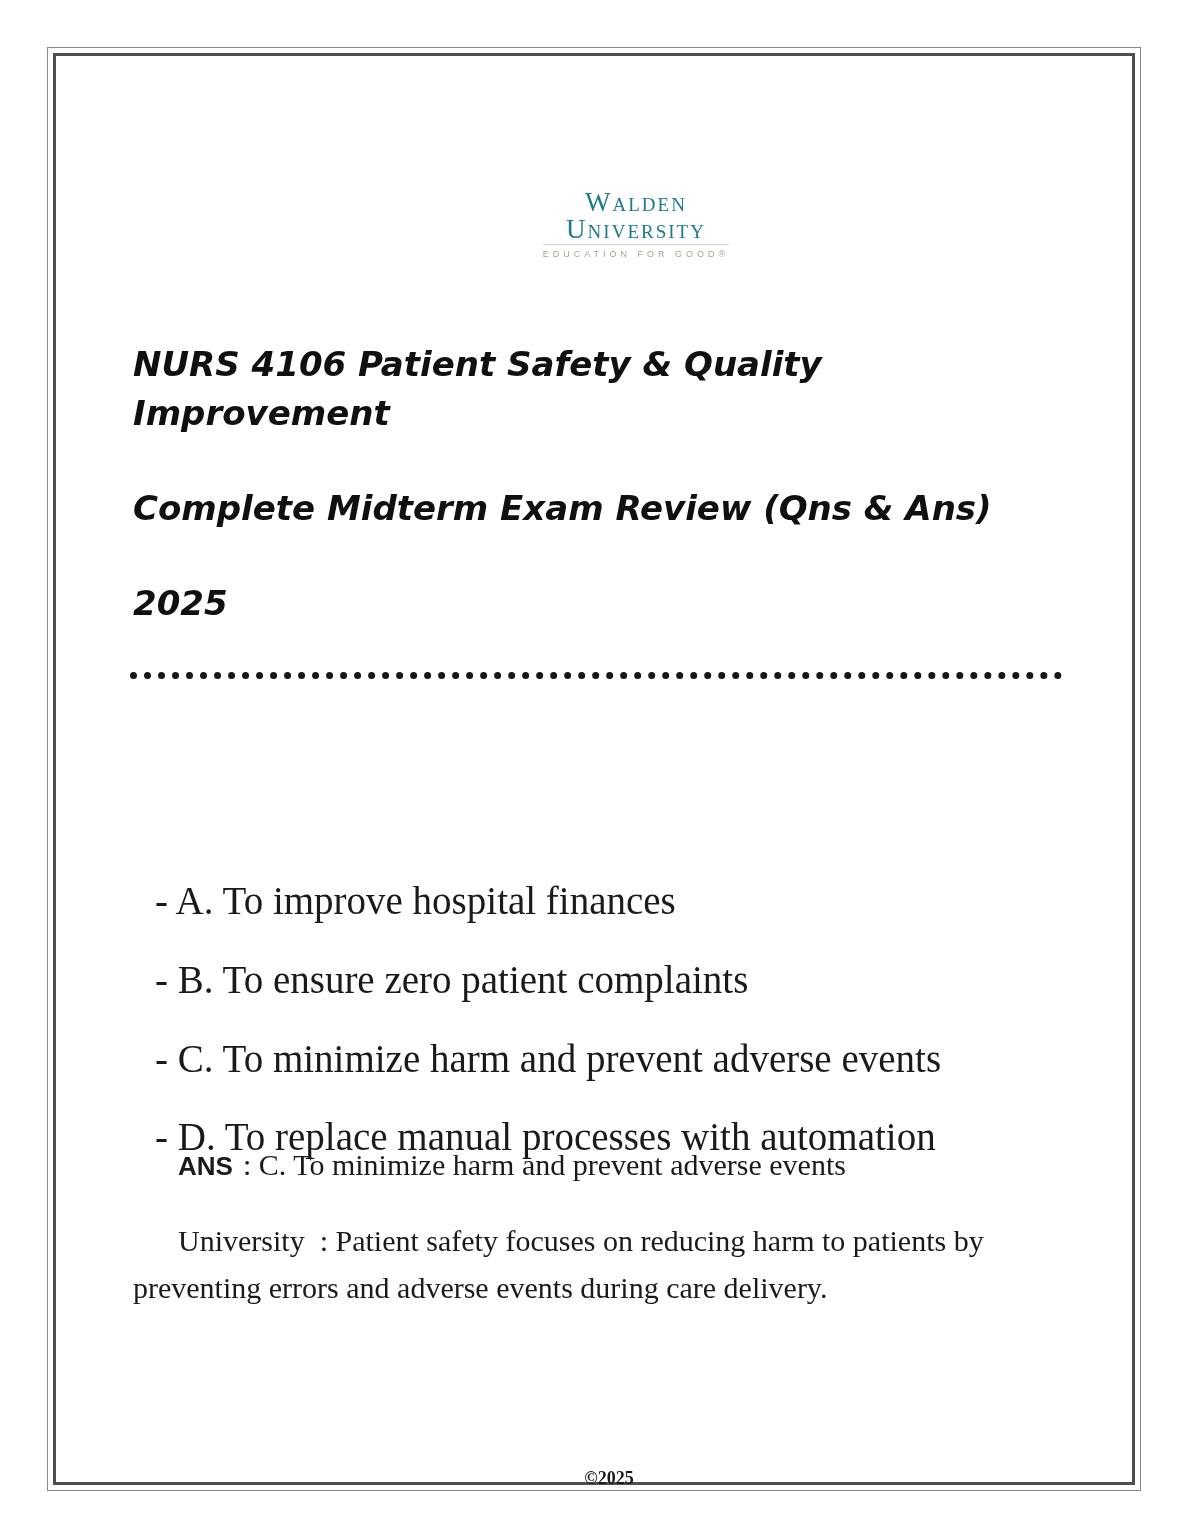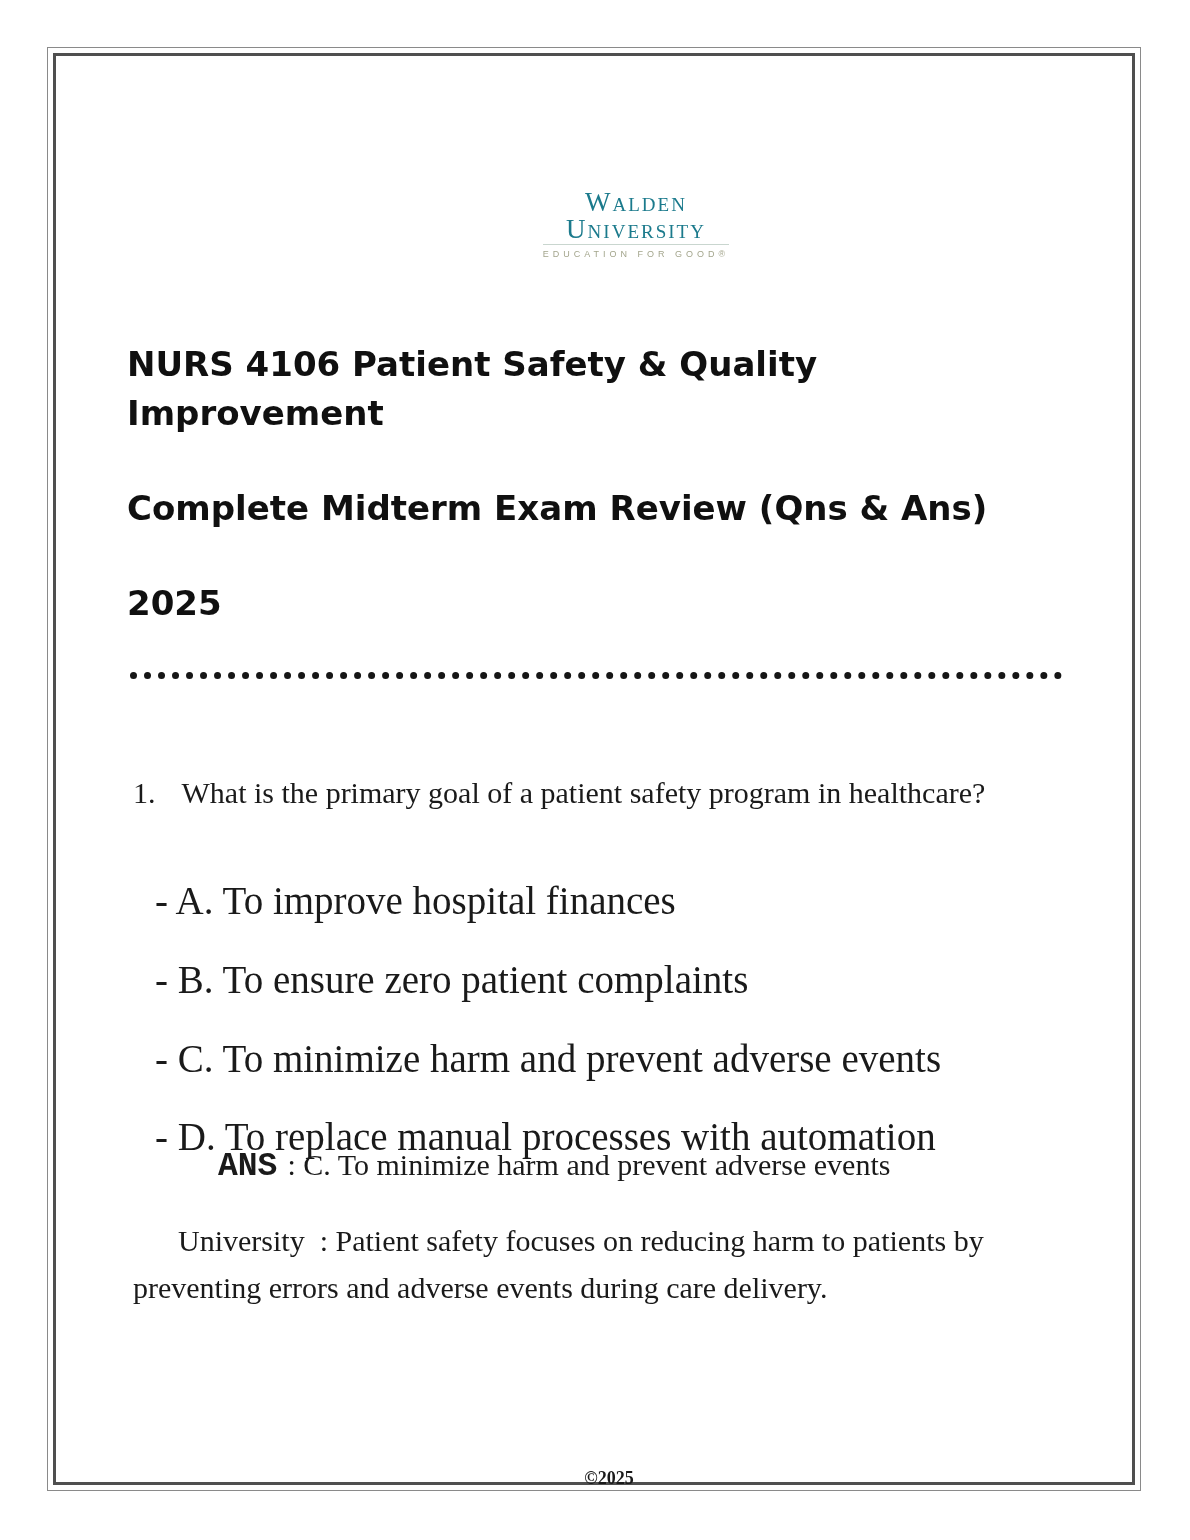--- a/index.html
+++ b/index.html
@@ -59,25 +59,26 @@
     padding-top: 4px;
     border-top: 1px solid #c9d6cf;
     font-family: "Liberation Sans", sans-serif;
     font-size: 9px;
     letter-spacing: 4px;
     color: #a3a58c;
   }
   
   .heading-block {
     position: absolute;
-    left: 127px;
+    left: 133px;
     width: 940px;
     font-family: "DejaVu Sans", "Liberation Sans", sans-serif;
     font-weight: 800;
     color: #101010;
+    font-style: italic;
   }
   .course-title {
     top: 340px;
     font-size: 34px;
     line-height: 1.45;
     max-width: 760px;
   }
   .subtitle {
     top: 488px;
     font-size: 34px;
@@ -118,25 +119,24 @@
     line-height: 1.2;
   }
   .answer-line {
     position: absolute;
     left: 178px;
     top: 1148px;
     width: 910px;
     font-size: 30px;
   }
   .ans-label {
-    font-family: Liberation Mono, monospace;
+    font-family: Liberation Sans, sans-serif;
     font-weight: 800;
-    font-size: 33px;
+    font-size: 26px;
     margin-right: 10px;
-    margin-left: 40px;
   }
   .rationale-para {
     top: 1218px;
     text-indent: 45px;
   }
   .footer {
     position: absolute;
     left: 0;
     top: 1468px;
     width: 100%;
@@ -167,23 +167,20 @@
   </div>
 
   <div class="heading-block course-title">NURS 4106 Patient Safety &amp; Quality Improvement</div>
 
   <div class="heading-block subtitle">Complete Midterm Exam Review (Qns &amp; Ans)</div>
 
   <div class="heading-block year">2025</div>
 
   <div class="dotted-divider"></div>
 
-  <div class="body-text question-para">
-    <span class="q-number">1.</span><span>What is the primary goal of a patient safety program in healthcare?</span>
-  </div>
 
   <div class="options">
     <div class="option">- A. To improve hospital finances</div>
     <div class="option">- B. To ensure zero patient complaints</div>
     <div class="option">- C. To minimize harm and prevent adverse events</div>
     <div class="option">- D. To replace manual processes with automation</div>
   </div>
 
   <div class="answer-line">
     <span class="ans-label">ANS</span><span>: C. To minimize harm and prevent adverse events</span>

